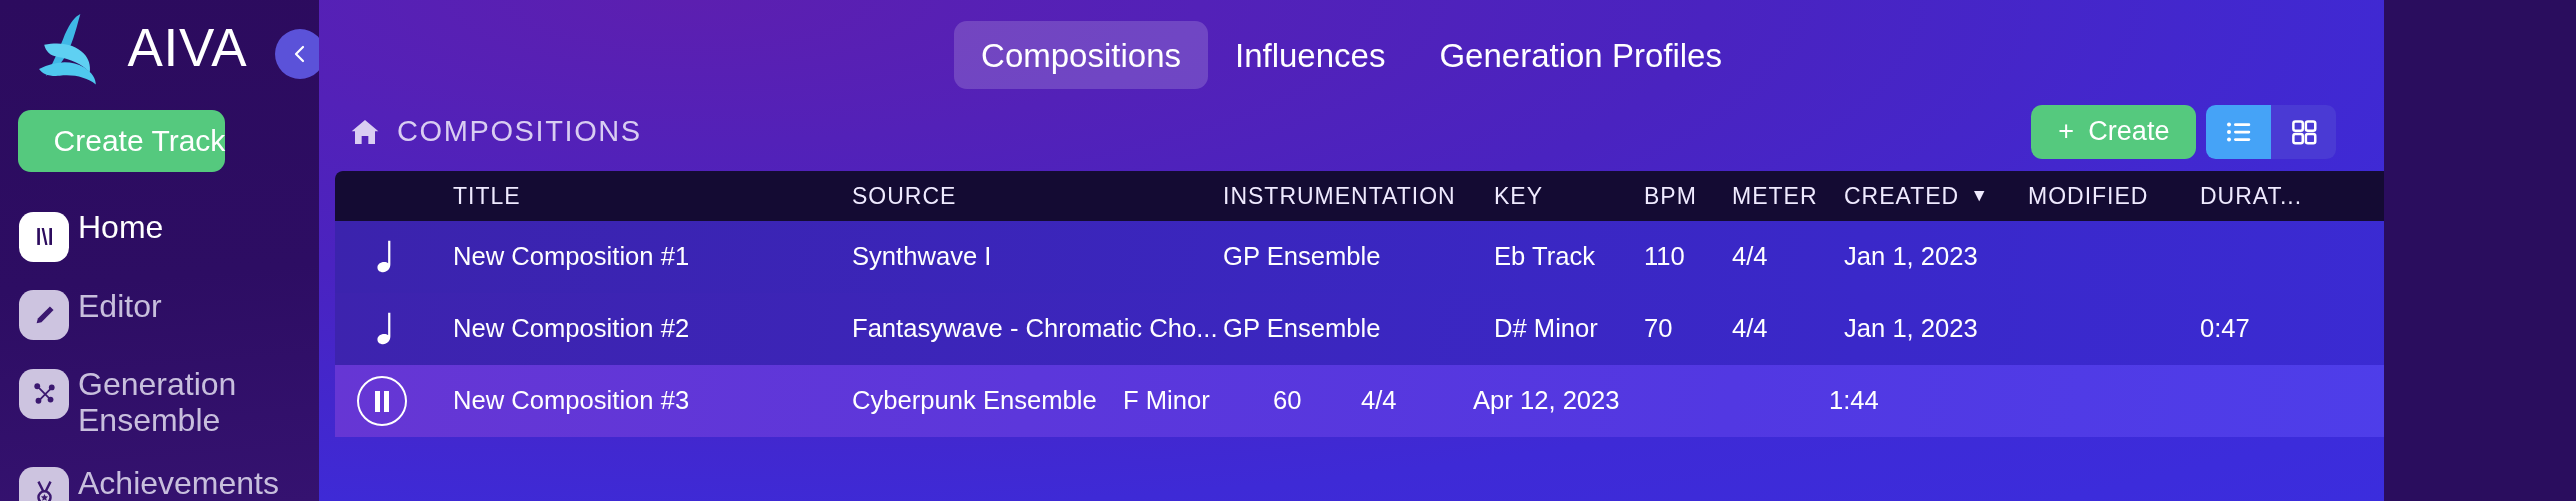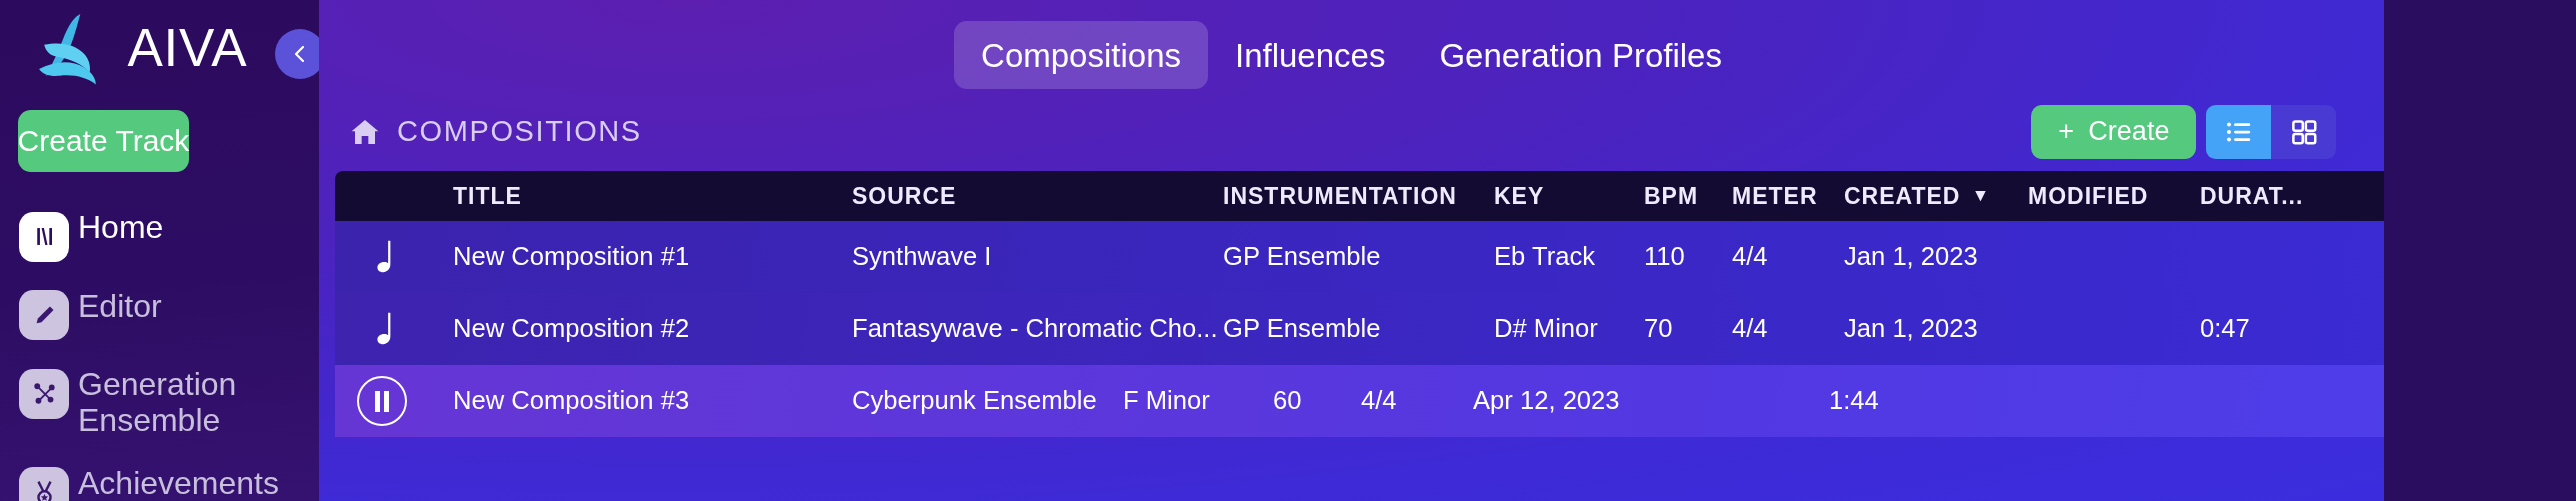--- a/index.html
+++ b/index.html
@@ -58,20 +58,21 @@
     margin: 16px 30px 0 17.6px;
     height: 62px;
     background: #55c97e;
     border-radius: 12.8px;
     color: #ffffff;
     font-size: 30px;
     display: flex; align-items: center; justify-content: center;
     cursor: pointer;
     border: none;
     font-family: "Liberation Sans", sans-serif;
+    padding-left: 36px;
   }
 
   .nav { margin-top: 38px; }
   .nav-item {
     display: flex;
     align-items: flex-start;
     padding: 0 0 0 19px;
     margin-bottom: 27px;
     cursor: pointer;
     min-height: 50px;
@@ -202,21 +203,20 @@
   }
   .th {
     color: #efeaff;
     font-size: 23px;
     letter-spacing: 1px;
     line-height: 1;
     display: flex;
     align-items: center;
     gap: 11.2px;
     white-space: nowrap;
-    font-weight: bold;
   }
   .th.sortable { cursor: pointer; }
   .sort-caret { font-size: 17.6px; color: #efeaff; }
 
   .row {
     height: 72px;
     display: flex;
     align-items: center;
     cursor: pointer;
   }

